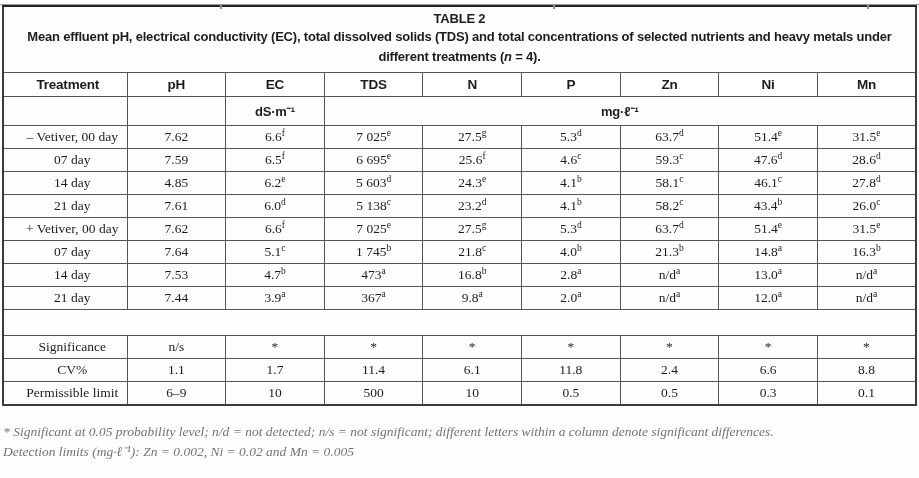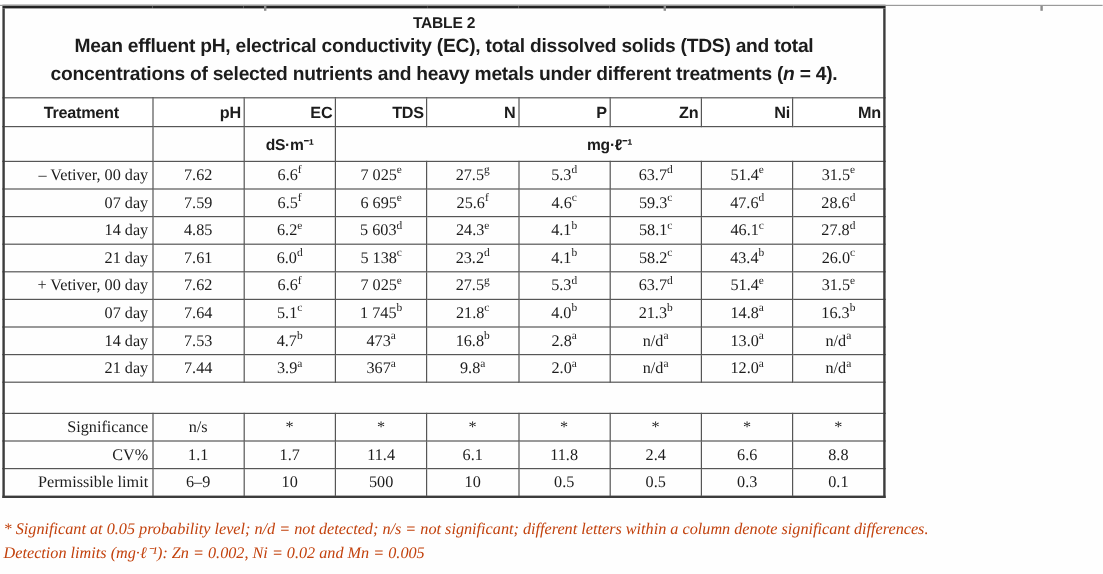--- a/index.html
+++ b/index.html
@@ -13,75 +13,75 @@
   }
   .page { position: relative; width: 919px; height: 478px; background: #fefefe; }
 
   
   .scan-strip { position: absolute; top: 0; left: 0; width: 919px; height: 3px; border-top: 1px solid #9a9a9a; }
   .scan-strip .tick { position: absolute; top: 0; width: 2px; height: 4px; background: #8d8d8d; }
 
   table.main {
     border-collapse: collapse;
     table-layout: fixed;
-    width: 736px;
+    width: 915px;
     margin: 4px 0 16px 2px;
     border: 2px solid #3c3c3c;
     border-top: 3px solid #242424;
   }
   col.c-treat { width: 124px; }
 
   td, th { border: 1px solid #565656; overflow: hidden; }
 
   
   .title-cell { padding: 4px 8px 6px; text-align: center; }
   .t-label {
     font-family: "Liberation Sans", sans-serif;
     font-weight: bold; font-size: 13px; letter-spacing: -0.2px;
   }
   .t-caption {
     font-family: "Liberation Sans", sans-serif;
-    font-weight: bold; font-size: 16px; line-height: 1.5; letter-spacing: -0.2px;
+    font-weight: bold; font-size: 13px; line-height: 1.5; letter-spacing: -0.2px;
     margin-top: 1px;
   }
   .t-caption i { font-style: italic; }
 
   
   .head-row th {
     font-family: "Liberation Sans", sans-serif;
     font-weight: bold; font-size: 13.5px; letter-spacing: -0.2px;
-    height: 24px; text-align: right; padding: 2px;
+    height: 24px; text-align: center; padding: 2px;
     background: #fff;
   }
   .head-row th.treat { text-align: center; padding-left: 7px; }
 
   
   .units-row td {
     height: 29px; text-align: center;
     font-family: "Liberation Sans", sans-serif;
     font-weight: bold; font-size: 13px; letter-spacing: -0.2px;
   }
 
   
   tbody td {
     font-family: "Liberation Serif", serif;
     font-size: 13.5px; height: 23px;
     text-align: center; padding: 1px 3px;
     white-space: nowrap;
   }
-  tbody td.treat { text-align: right; padding-left: 17px; }
+  tbody td.treat { text-align: center; padding-left: 17px; }
   tbody td sup { font-size: 9.5px; line-height: 0; vertical-align: super; letter-spacing: 0; }
   tr.spacer-row td { height: 26px; }
 
   
   .footnote {
     margin: 6px 0 0 3px;
     font-family: "Liberation Serif", serif;
     font-style: italic; font-size: 13.5px; line-height: 1.55;
-    color: #c2410c;
+    color: #737373;
   }
 </style>
 </head>
 <body>
 
 <div class="page">
 
   <div class="scan-strip">
     <div class="tick" style="left:220px"></div>
     <div class="tick" style="left:553px"></div>

